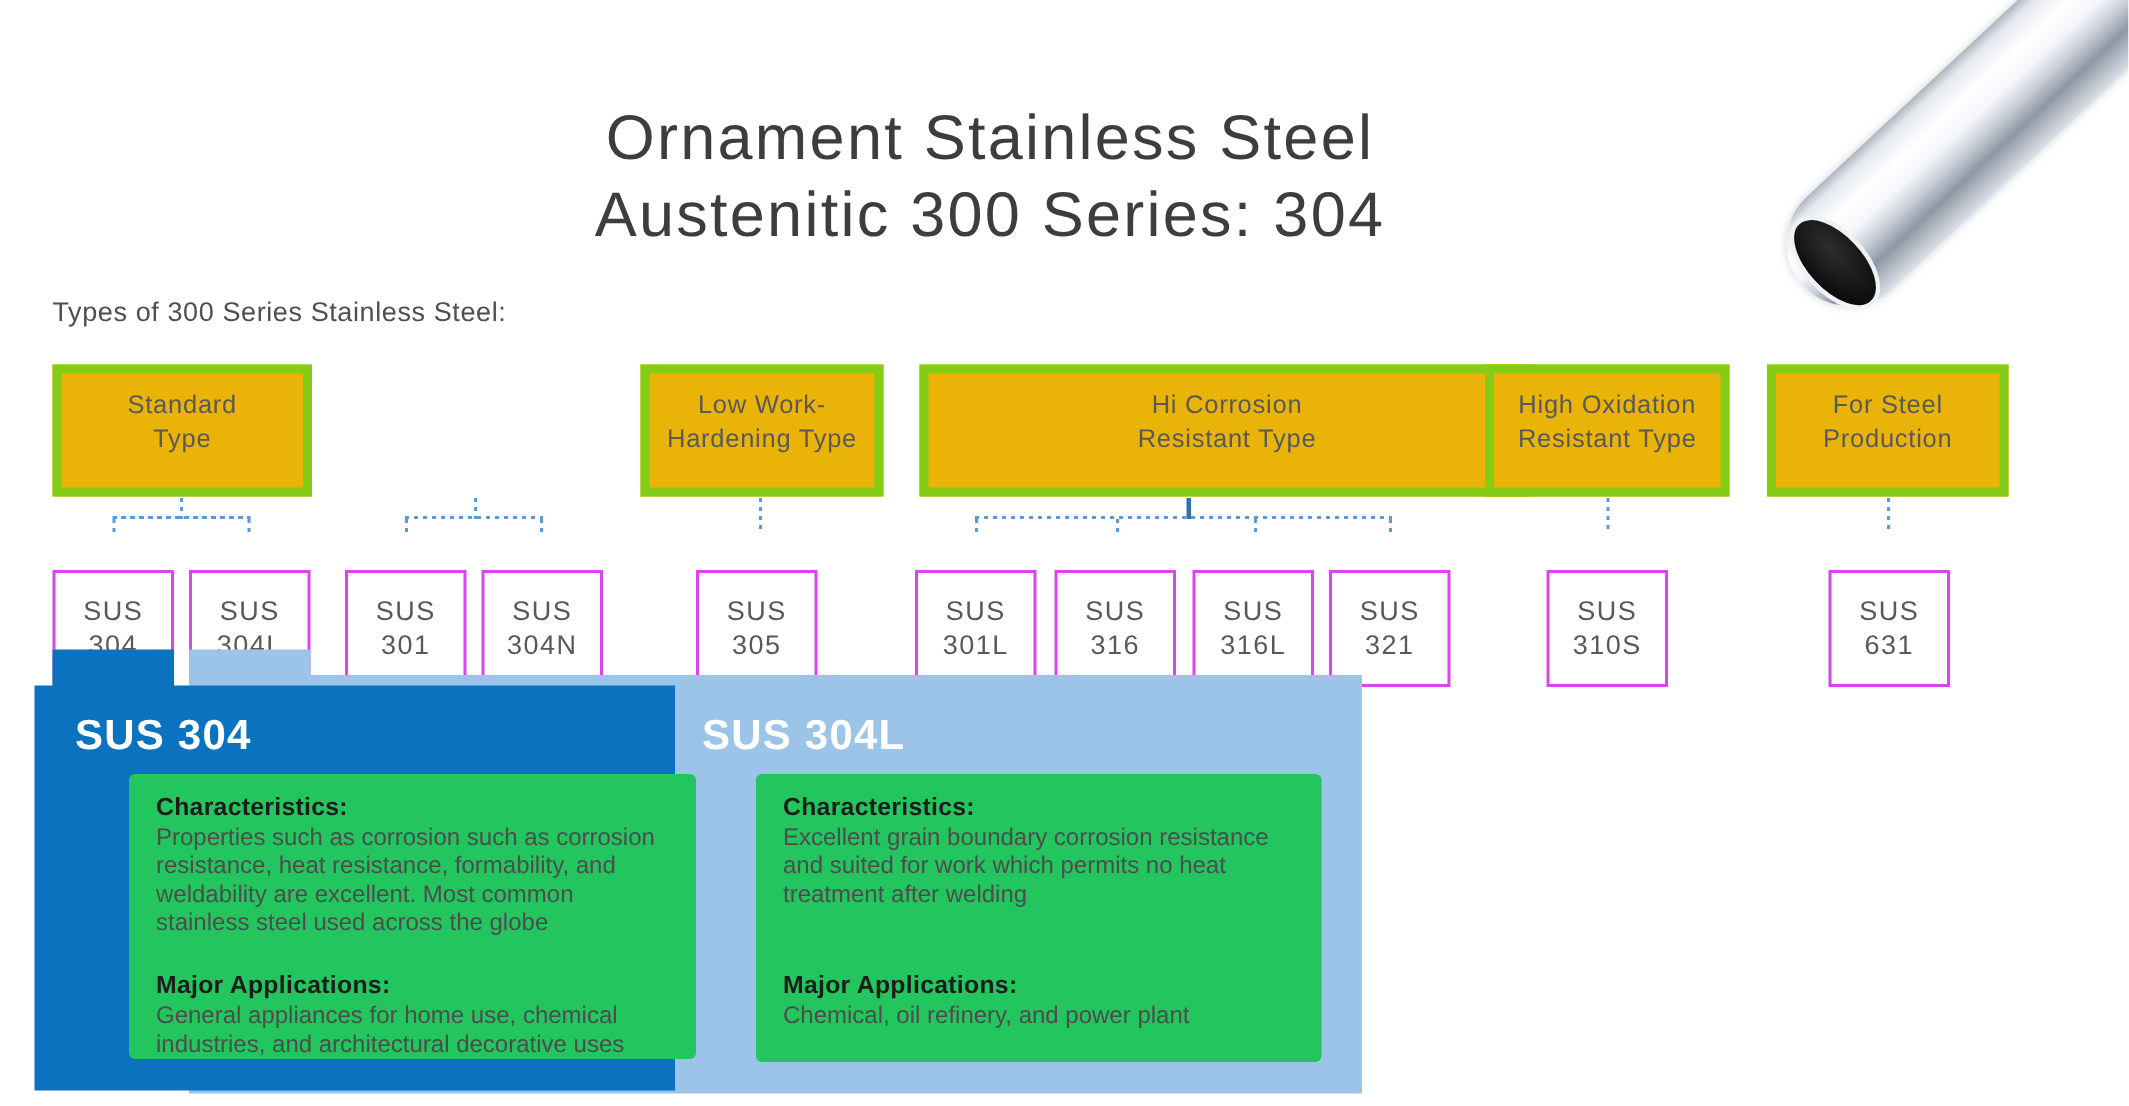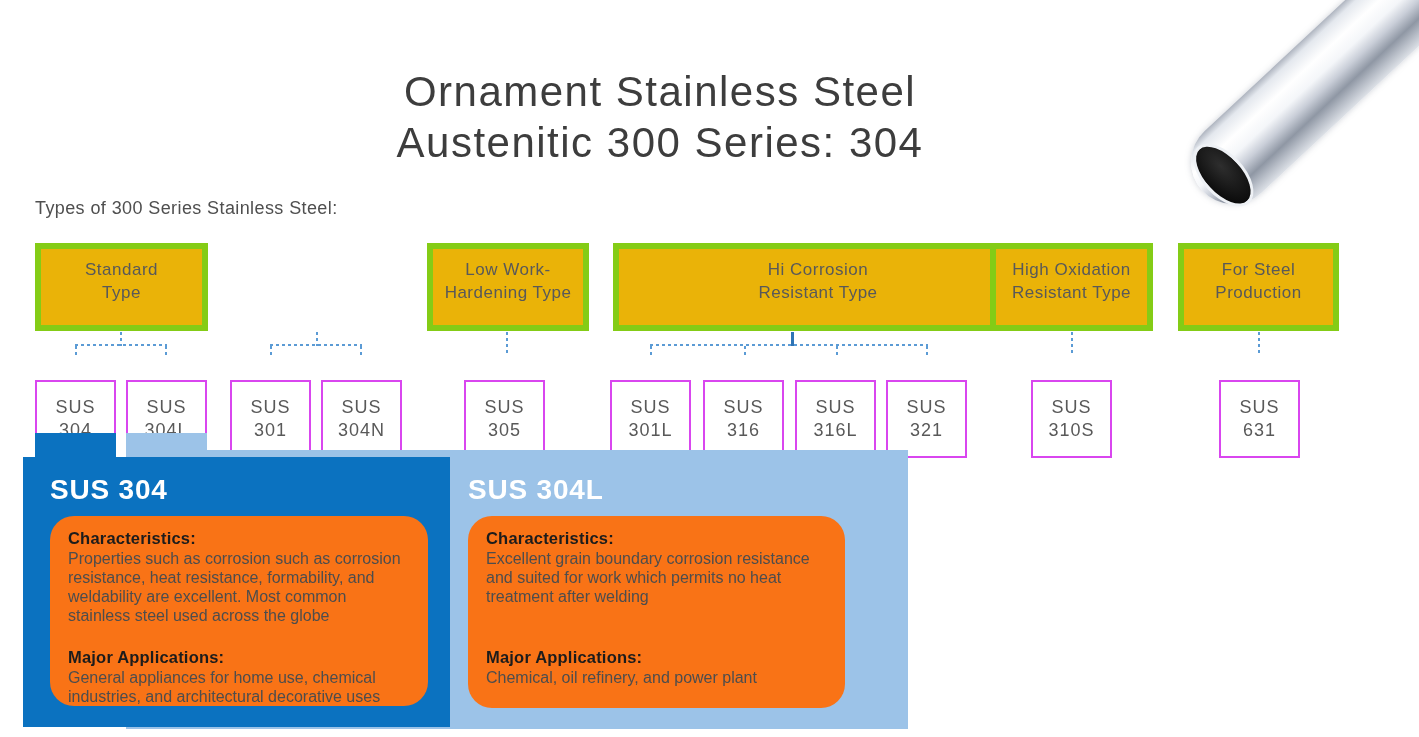--- a/index.html
+++ b/index.html
@@ -46,22 +46,22 @@
   .solid-v{position:absolute;width:3px;background:#2e74b5;}
   
   .panel-light{position:absolute;left:126px;top:450px;width:782px;height:279px;background:#9cc3e8;}
   .tab-light{position:absolute;left:126px;top:433px;width:81px;height:19px;background:#9cc3e8;}
   .panel-dark{position:absolute;left:23px;top:457px;width:427px;height:270px;background:#0b72c0;}
   .tab-dark{position:absolute;left:35px;top:433px;width:81px;height:26px;background:#0b72c0;}
   .detail-title{
     position:absolute;top:474px;font-size:28px;font-weight:700;color:#ffffff;letter-spacing:0.8px;
   }
   .card{
-    position:absolute;top:516px;background:#f97316;border-radius:24px;box-sizing:border-box;
-    padding:13px 18px;color:#4d4d4d;font-size:16px;line-height:19px;
+    position:absolute;top:516px;background:#22c55e;border-radius:4px;box-sizing:border-box;
+    padding:13px 18px;color:#4d4d4d;font-size:16px;line-height:19px;margin-left:36px;
   }
   .card-sec1{height:119px;overflow:visible;}
   .card-h{font-weight:700;color:#1c1c1c;font-size:16.5px;margin-bottom:1px;letter-spacing:0.2px;}
   
   .website{position:absolute;left:1060px;top:670px;width:290px;text-align:center;font-size:22px;color:#4a4a4a;letter-spacing:0.3px;}
 </style>
 </head>
 <body>
 
 <div class="canvas">

